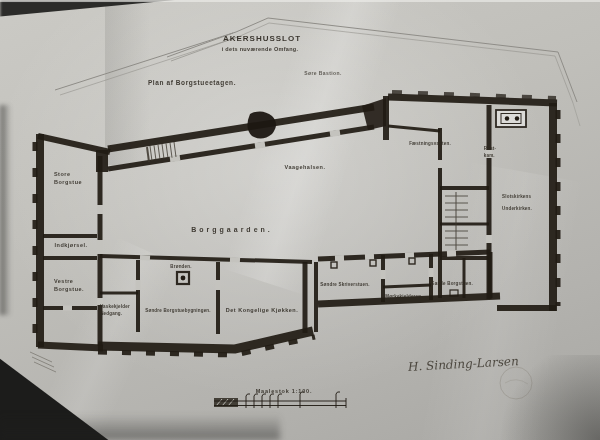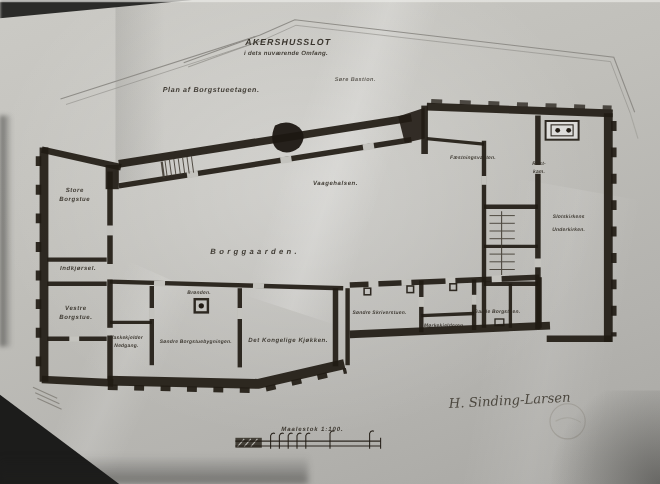--- a/index.html
+++ b/index.html
@@ -19,21 +19,21 @@
         clip-path:polygon(0 12%,100% 100%,0 100%);filter:blur(5px);}
   .v-left{position:absolute;left:0;top:105px;width:11px;height:210px;
         background:linear-gradient(to right,rgba(28,28,26,.55),transparent);filter:blur(2px);}
   .v-bottom{position:absolute;left:0;bottom:0;width:280px;height:26px;
         background:linear-gradient(to top,rgba(32,32,30,.45),transparent);filter:blur(3px);}
   .v-br{position:absolute;right:0;bottom:0;width:110px;height:85px;
         background:radial-gradient(circle at 100% 100%,rgba(40,40,38,.5),transparent 72%);}
   .edge-top{position:absolute;left:0;top:0;width:600px;height:2px;background:rgba(240,240,236,.6);}
   
   .lbl{position:absolute;transform:translate(-50%,-50%);white-space:nowrap;
-       color:#2e2921;font-weight:700;letter-spacing:.5px;opacity:.88;text-align:center;font-style:italic;}
+       color:#2e2921;font-weight:700;letter-spacing:.5px;opacity:.88;}
   .title{font-size:8px;letter-spacing:1px;color:#241f17;}
   .subtitle{font-size:5.5px;letter-spacing:.3px;}
   .planlbl{font-size:6.5px;letter-spacing:.6px;}
   .bastion{font-size:5px;letter-spacing:.4px;opacity:.7;}
   .room{font-size:5.5px;line-height:1.5;}
   .room.small{font-size:4.5px;letter-spacing:.2px;}
   .court{font-size:7px;letter-spacing:3px;}
   .scalelbl{font-size:5.5px;letter-spacing:.8px;}
   .sig{position:absolute;font-family:"DejaVu Serif",serif;font-style:italic;
        font-size:12px;color:#3a352c;transform:rotate(-3deg);opacity:.85;}

